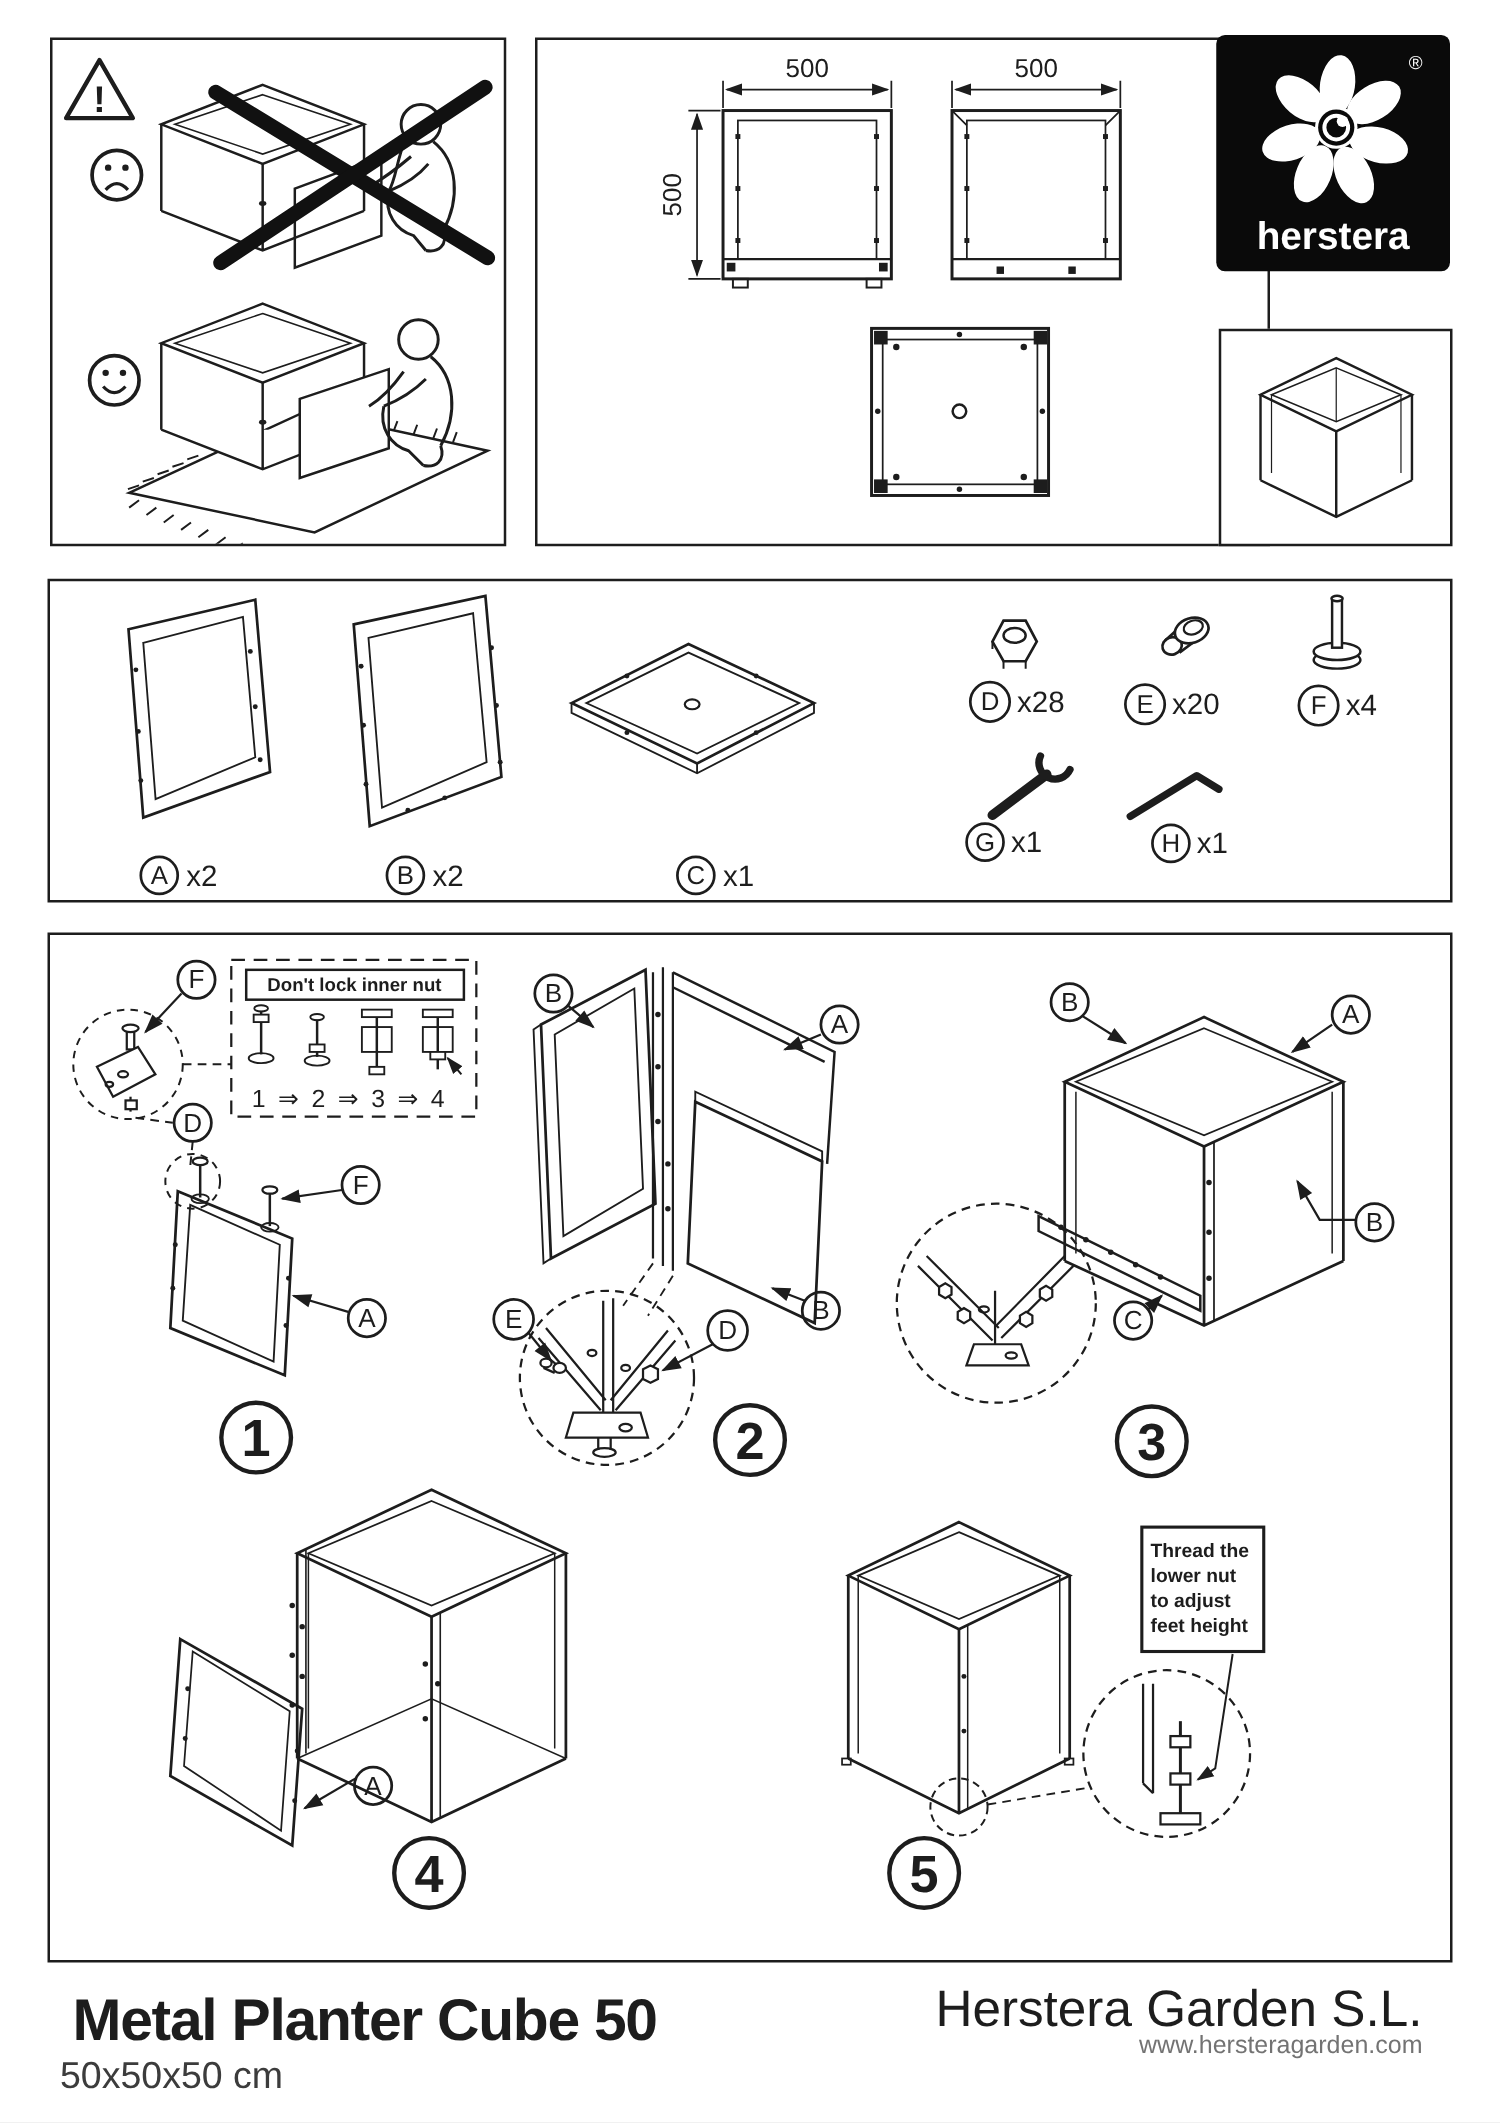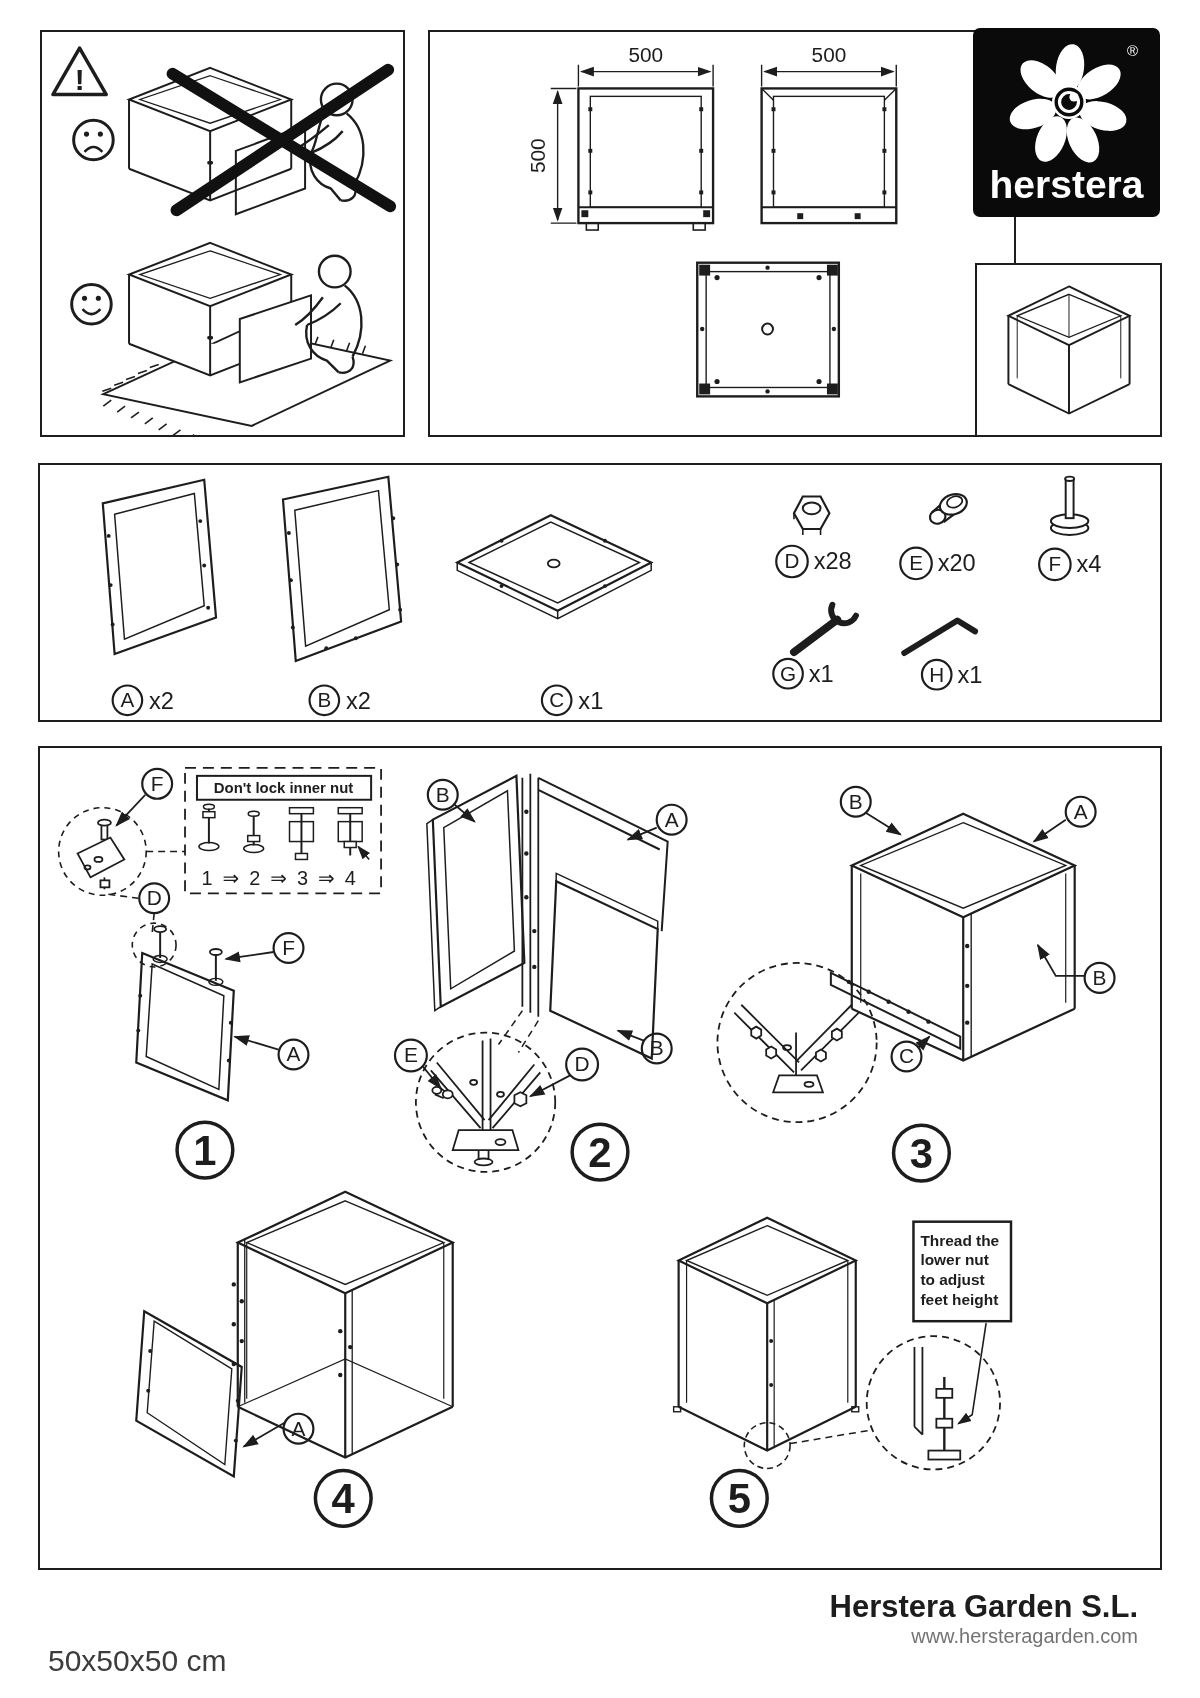--- a/index.html
+++ b/index.html
@@ -14,26 +14,26 @@
   .qty{font-size:24px;}
   .dim{font-size:21px;}
   .seq{font-size:20px;}
   .t15{font-size:15px;font-weight:bold;}
   .n15{font-size:15.5px;font-weight:bold;}
   .warn{font-size:30px;font-weight:bold;}
   
   #logo{position:absolute;left:973px;top:28px;width:187px;height:189px;background:#0a0a0a;border-radius:7px;}
   #logo .reg{position:absolute;right:22px;top:14px;color:#fff;font-size:15px;}
   #logo .wordmark{position:absolute;left:0;right:0;bottom:10px;text-align:center;color:#fff;
-                  font-size:39px;font-weight:bold;letter-spacing:0px;}
+                  font-size:31px;font-weight:bold;letter-spacing:0px;}
   
   .f-title{position:absolute;left:58px;top:1588px;font-size:47px;font-weight:bold;letter-spacing:-1px;color:#1d1d1d;}
   .f-size{position:absolute;left:48px;top:1644px;font-size:30px;color:#3c3c3c;}
   .f-right{position:absolute;right:62px;top:1590px;text-align:right;}
-  .f-company{font-size:31px;font-weight:bold;color:#1d1d1d;line-height:34px;}
+  .f-company{font-size:41px;font-weight:normal;color:#1d1d1d;line-height:34px;}
   .f-loc{font-size:23px;color:#444;line-height:27px;}
   .f-web{font-size:20px;font-weight:normal;color:#737373;line-height:24px;}
 </style>
 </head>
 <body>
 
 <div id="page">
 
   <div class="box" style="left:40px;top:30px;width:365px;height:407px;">
     <svg viewBox="40 30 365 407" fill="none" stroke="#1d1d1d">
@@ -564,19 +564,20 @@
           <path d="M988,1324 L974,1416 L960,1425" stroke-width="1.6" marker-end="url(#ah)"></path>
         </g>
       </g>
       <g>
         <circle cx="740" cy="1500" r="28" stroke-width="3.5"></circle>
         <text class="num" x="740" y="1515" text-anchor="middle" stroke="none">5</text>
       </g>
     </svg>
   </div>
 
+  <div class="f-title">Metal Planter Cube 50</div>
   <div class="f-size">50x50x50 cm</div>
   <div class="f-right">
     <div class="f-company">Herstera Garden S.L.</div>
     <div class="f-web">www.hersteragarden.com</div>
   </div>
 
 </div>
 
 </body></html>

